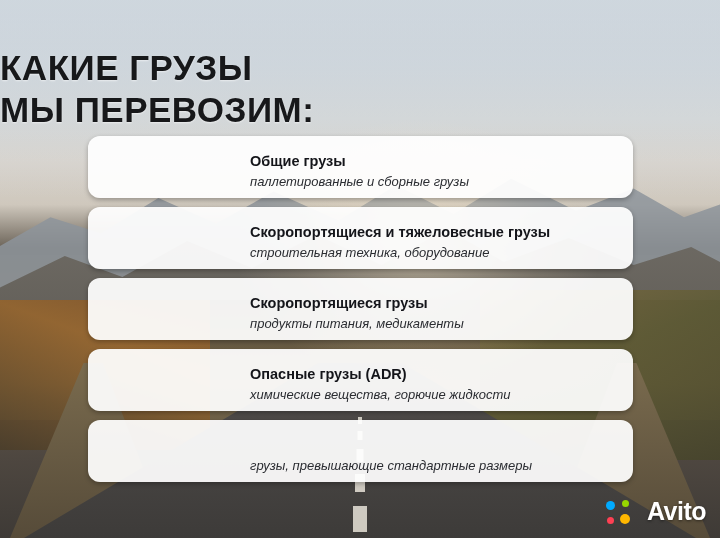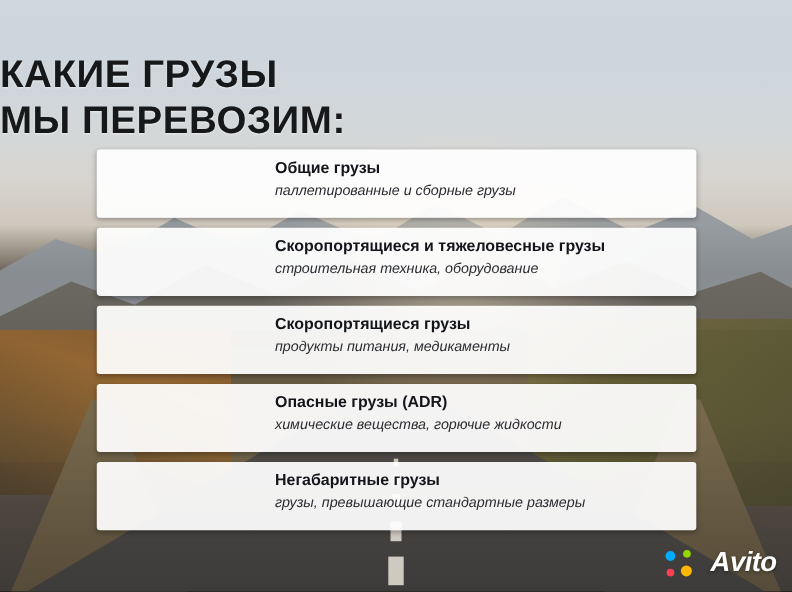--- a/index.html
+++ b/index.html
@@ -165,24 +165,24 @@
     position: absolute;
     left: 88px;
     top: 136px;
     width: 545px;
     display: flex;
     flex-direction: column;
     gap: 9px;
   }
   .card {
     display: flex;
-    align-items: flex-start;
+    align-items: flex-end;
     height: 62px;
     background: rgba(255,255,255,.93);
-    border-radius: 3px;
+    border-radius: 12px;
     overflow: hidden;
     box-shadow: 0 2px 5px rgba(0,0,0,.28);
   }
   .thumb {
     width: 148px;
     flex: 0 0 148px;
     position: relative;
     overflow: hidden;
   }
   .card-text {
@@ -315,21 +315,20 @@
     right: 14px;
     bottom: 12px;
     display: flex;
     align-items: center;
     gap: 17px;
     color: #ffffff;
     font-size: 25px;
     font-weight: bold;
     letter-spacing: -.5px;
     text-shadow: 0 1px 3px rgba(0,0,0,.5);
-    font-style: italic;
   }
   .avito-dots {
     position: relative;
     width: 24px;
     height: 24px;
   }
   .avito-dots i {
     position: absolute;
     border-radius: 50%;
     display: block;
@@ -399,21 +398,20 @@
         <div class="card-title">Опасные грузы (ADR)</div>
         <div class="card-sub">химические вещества, горючие жидкости</div>
       </div>
     </div>
 
     <div class="card">
       <div class="thumb t5">
         <span class="wheels"></span>
       </div>
       <div class="card-text">
-        <div class="card-title">Негабаритные грузы</div>
         <div class="card-sub">грузы, превышающие стандартные размеры</div>
       </div>
     </div>
 
   </div>
 
   <div class="watermark">
     <span class="avito-dots">
       <i class="d1"></i>
         <i class="d2"></i>

